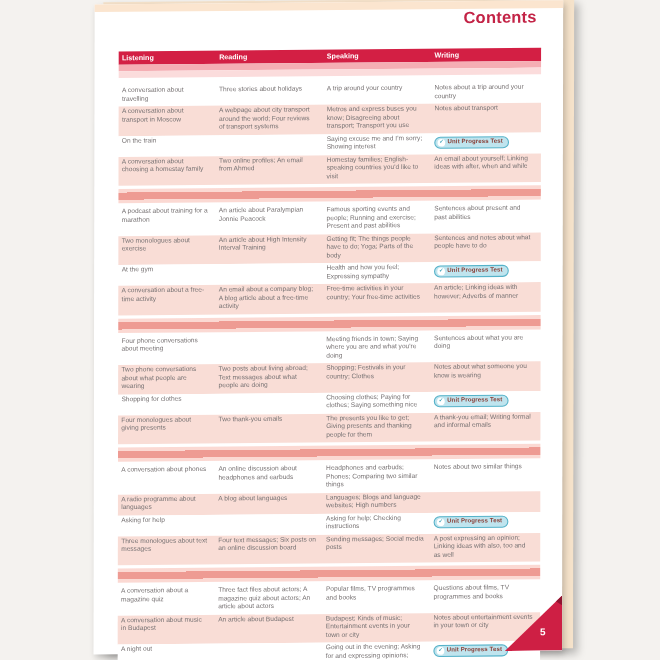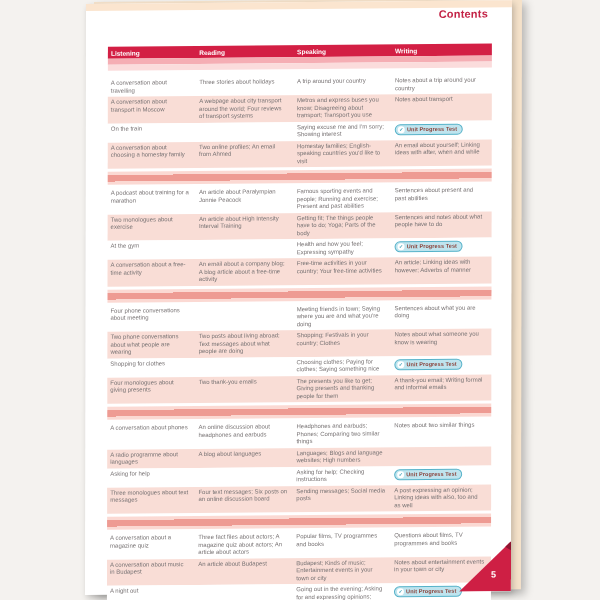--- a/index.html
+++ b/index.html
@@ -18,21 +18,21 @@
   .page{
     position:absolute;left:86px;top:4px;width:426px;height:591px;
     background:#ffffff;
     transform:rotate(-0.5deg) skewX(-0.6deg);
     transform-origin:top left;
     box-shadow:2px 3px 6px rgba(0,0,0,.22);
   }
   .top-band{position:absolute;left:0;top:0;width:100%;height:7px;background:#fbe5cf;}
   .contents-title{
     position:absolute;top:7px;right:24px;
-    color:#c32346;font-weight:bold;font-size:11px;letter-spacing:.2px;
+    color:#c32346;font-weight:bold;font-size:15px;letter-spacing:.2px;
   }
   .table{position:absolute;left:22px;right:20px;top:43px;}
   .head-row{
     display:grid;grid-template-columns:23% 25.5% 25.5% 26%;
     background:#d31f44;height:12px;align-items:center;
   }
   .hcell{color:#ffffff;font-size:6.5px;font-weight:bold;padding-left:3px;}
   .strip1{height:6px;background:#f5aeb4;}
   .strip2{height:6px;background:#fbdcdc;margin-bottom:7px;}
   .row{

